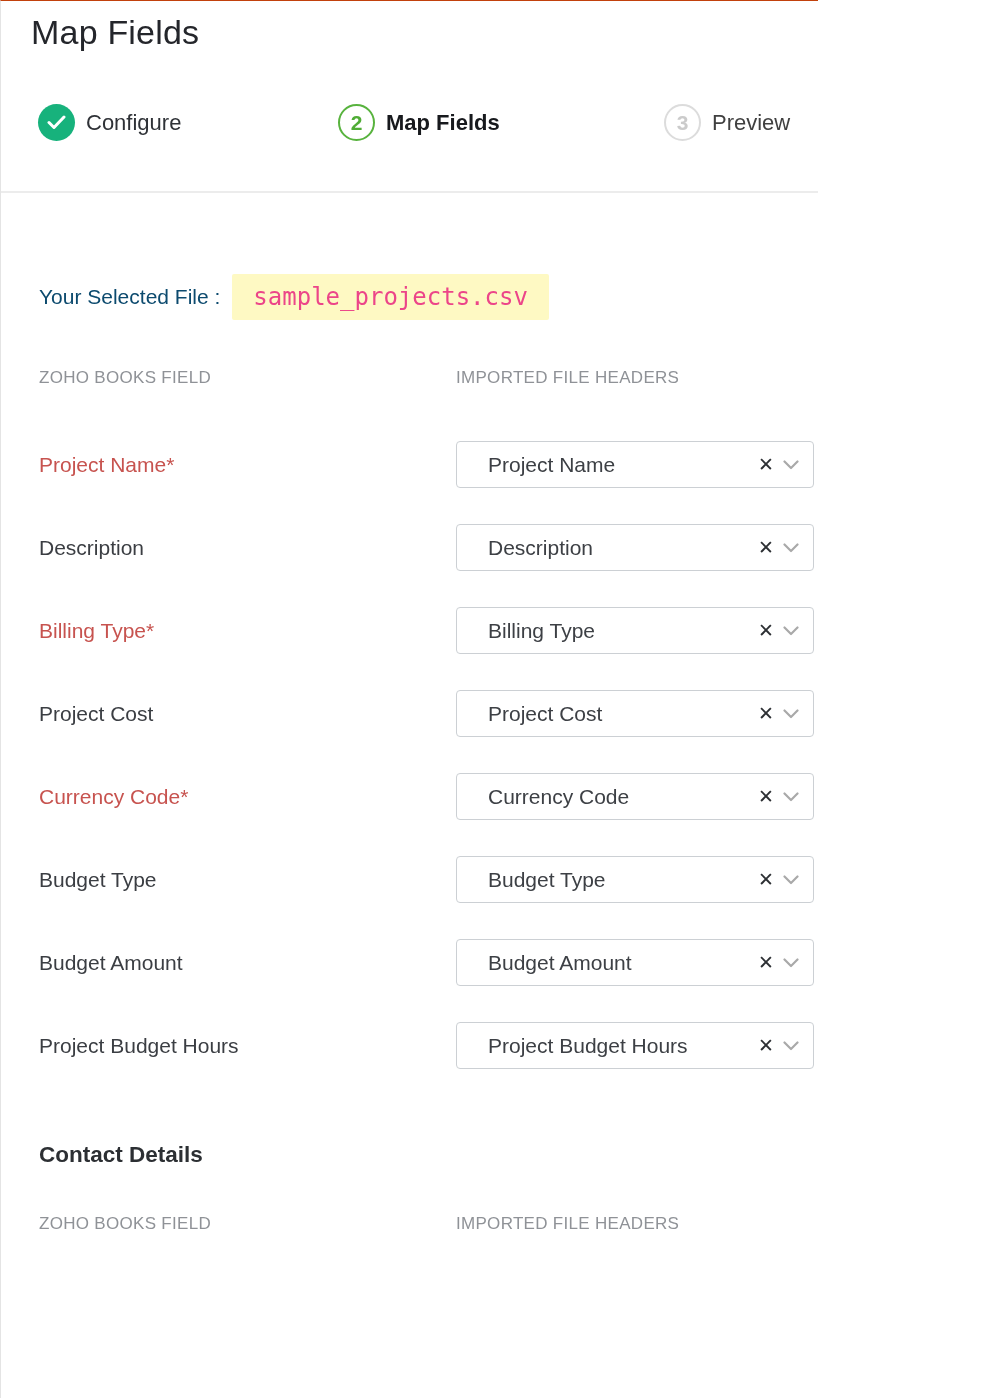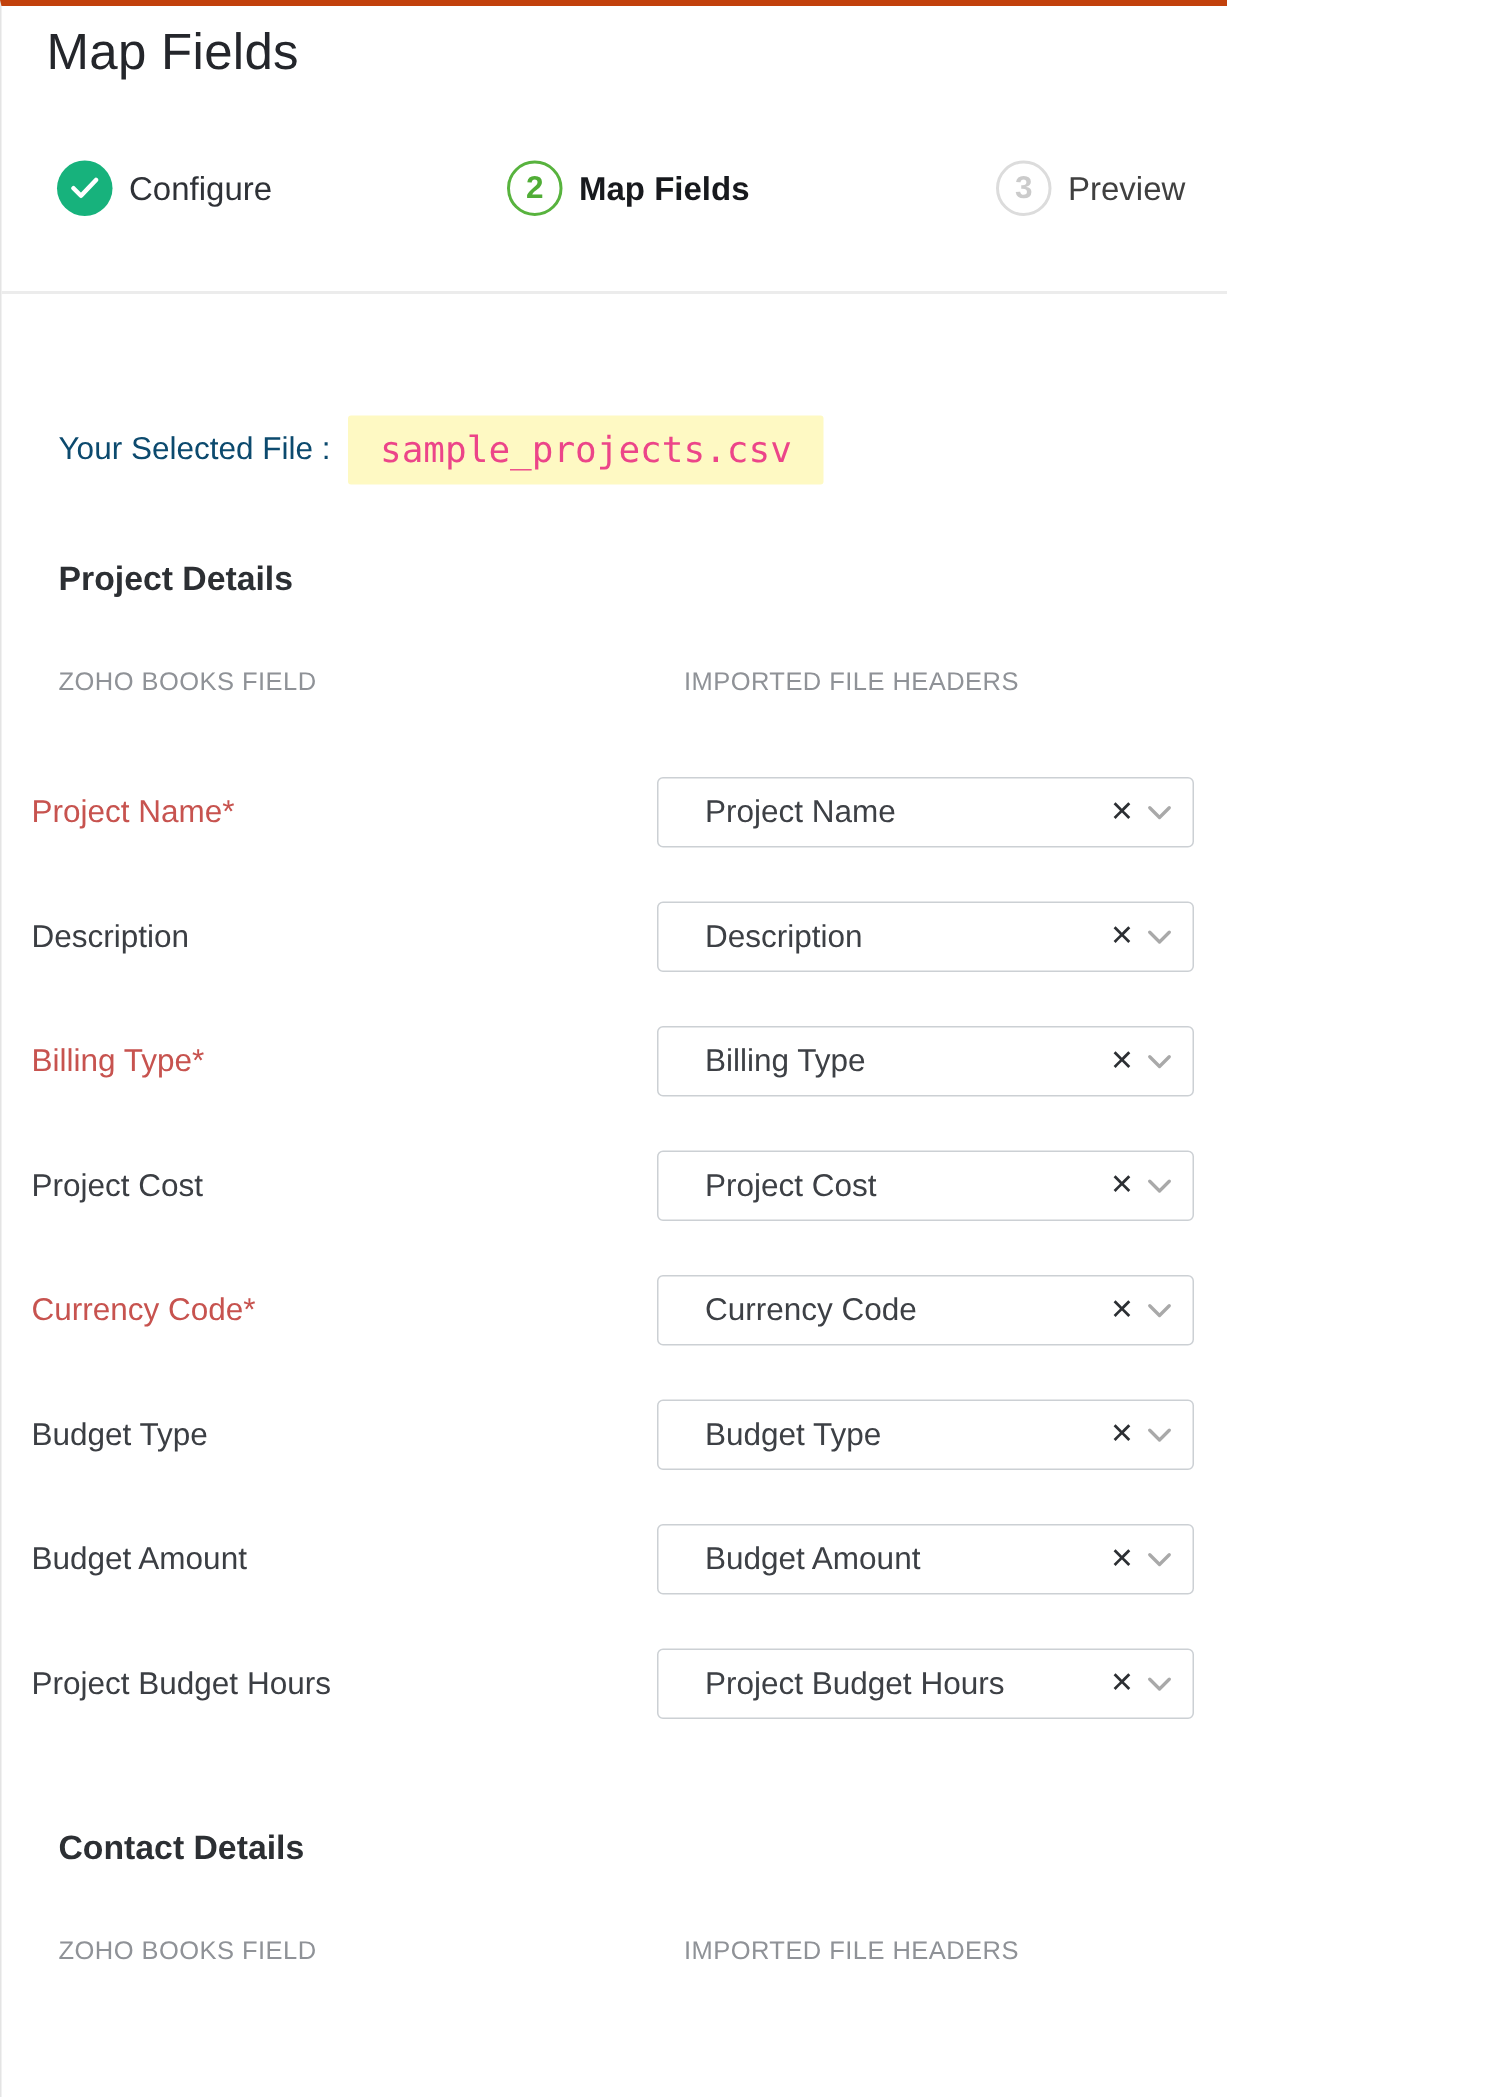--- a/index.html
+++ b/index.html
@@ -7,21 +7,21 @@
   body {
     font-family: "Liberation Sans", sans-serif;
     color: #33363b;
   }
   .page {
     position: relative;
     width: 818px;
     height: 1398px;
     background: #ffffff;
     border-left: 1px solid #e4e4e4;
-    border-top: 4px solid #c2410c;
+    border-top: 1px solid #c2410c;
     overflow: hidden;
   }
 
   
   .page-title {
     padding: 10px 0 0 30px;
     font-size: 34px;
     line-height: 42px;
     font-weight: 400;
     color: #24262b;
@@ -119,21 +119,21 @@
     letter-spacing: 0.3px;
     text-transform: uppercase;
   }
   .col-header.left { width: 417px; flex: 0 0 auto; }
   .rows { margin-top: 53px; }
   .map-row { height: 83px; }
   .map-row-inner {
     display: flex;
     align-items: center;
     height: 47px;
-    margin-left: 20px;
+    margin-left: 38px;
   }
   .row-label {
     width: 417px;
     flex: 0 0 auto;
     font-size: 21px;
     color: #3b3e43;
   }
   .map-row.required .row-label { color: #c7534f; }
   .dropdown {
     width: 358px;
@@ -191,21 +191,20 @@
   <div class="divider"></div>
 
   <div class="file-row">
     <span class="file-label">Your Selected File :</span>
     <span class="file-badge">sample_projects.csv</span>
   </div>
 
 
   <div class="sections">
   <div class="section">
-    <div class="section-title">Project Details</div>
     <div class="col-headers">
       <div class="col-header left">ZOHO BOOKS FIELD</div>
       <div class="col-header right">IMPORTED FILE HEADERS</div>
     </div>
     <div class="rows">
   <div class="map-row required">
     <div class="map-row-inner">
       <div class="row-label"><span>Project Name</span><span>*</span></div>
       <div class="dropdown">
         <span class="dropdown-value">Project Name</span>

